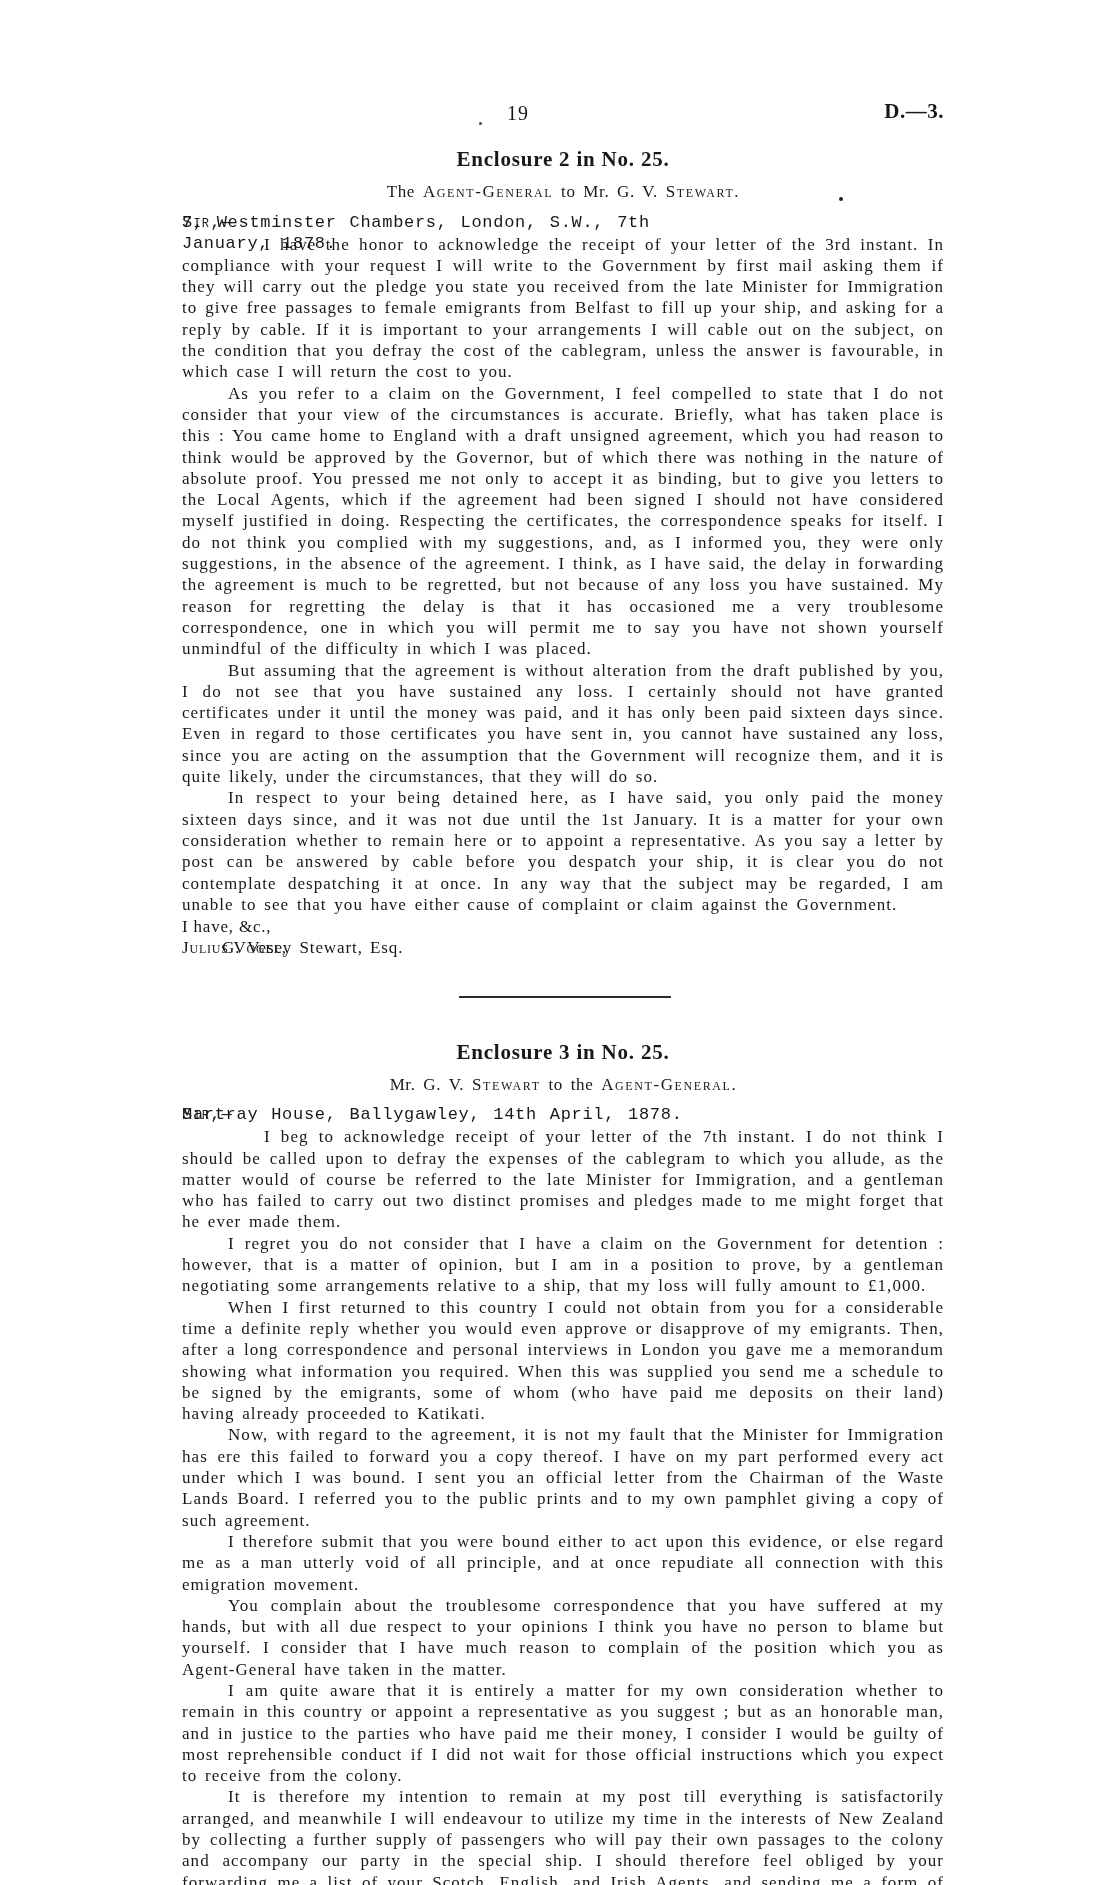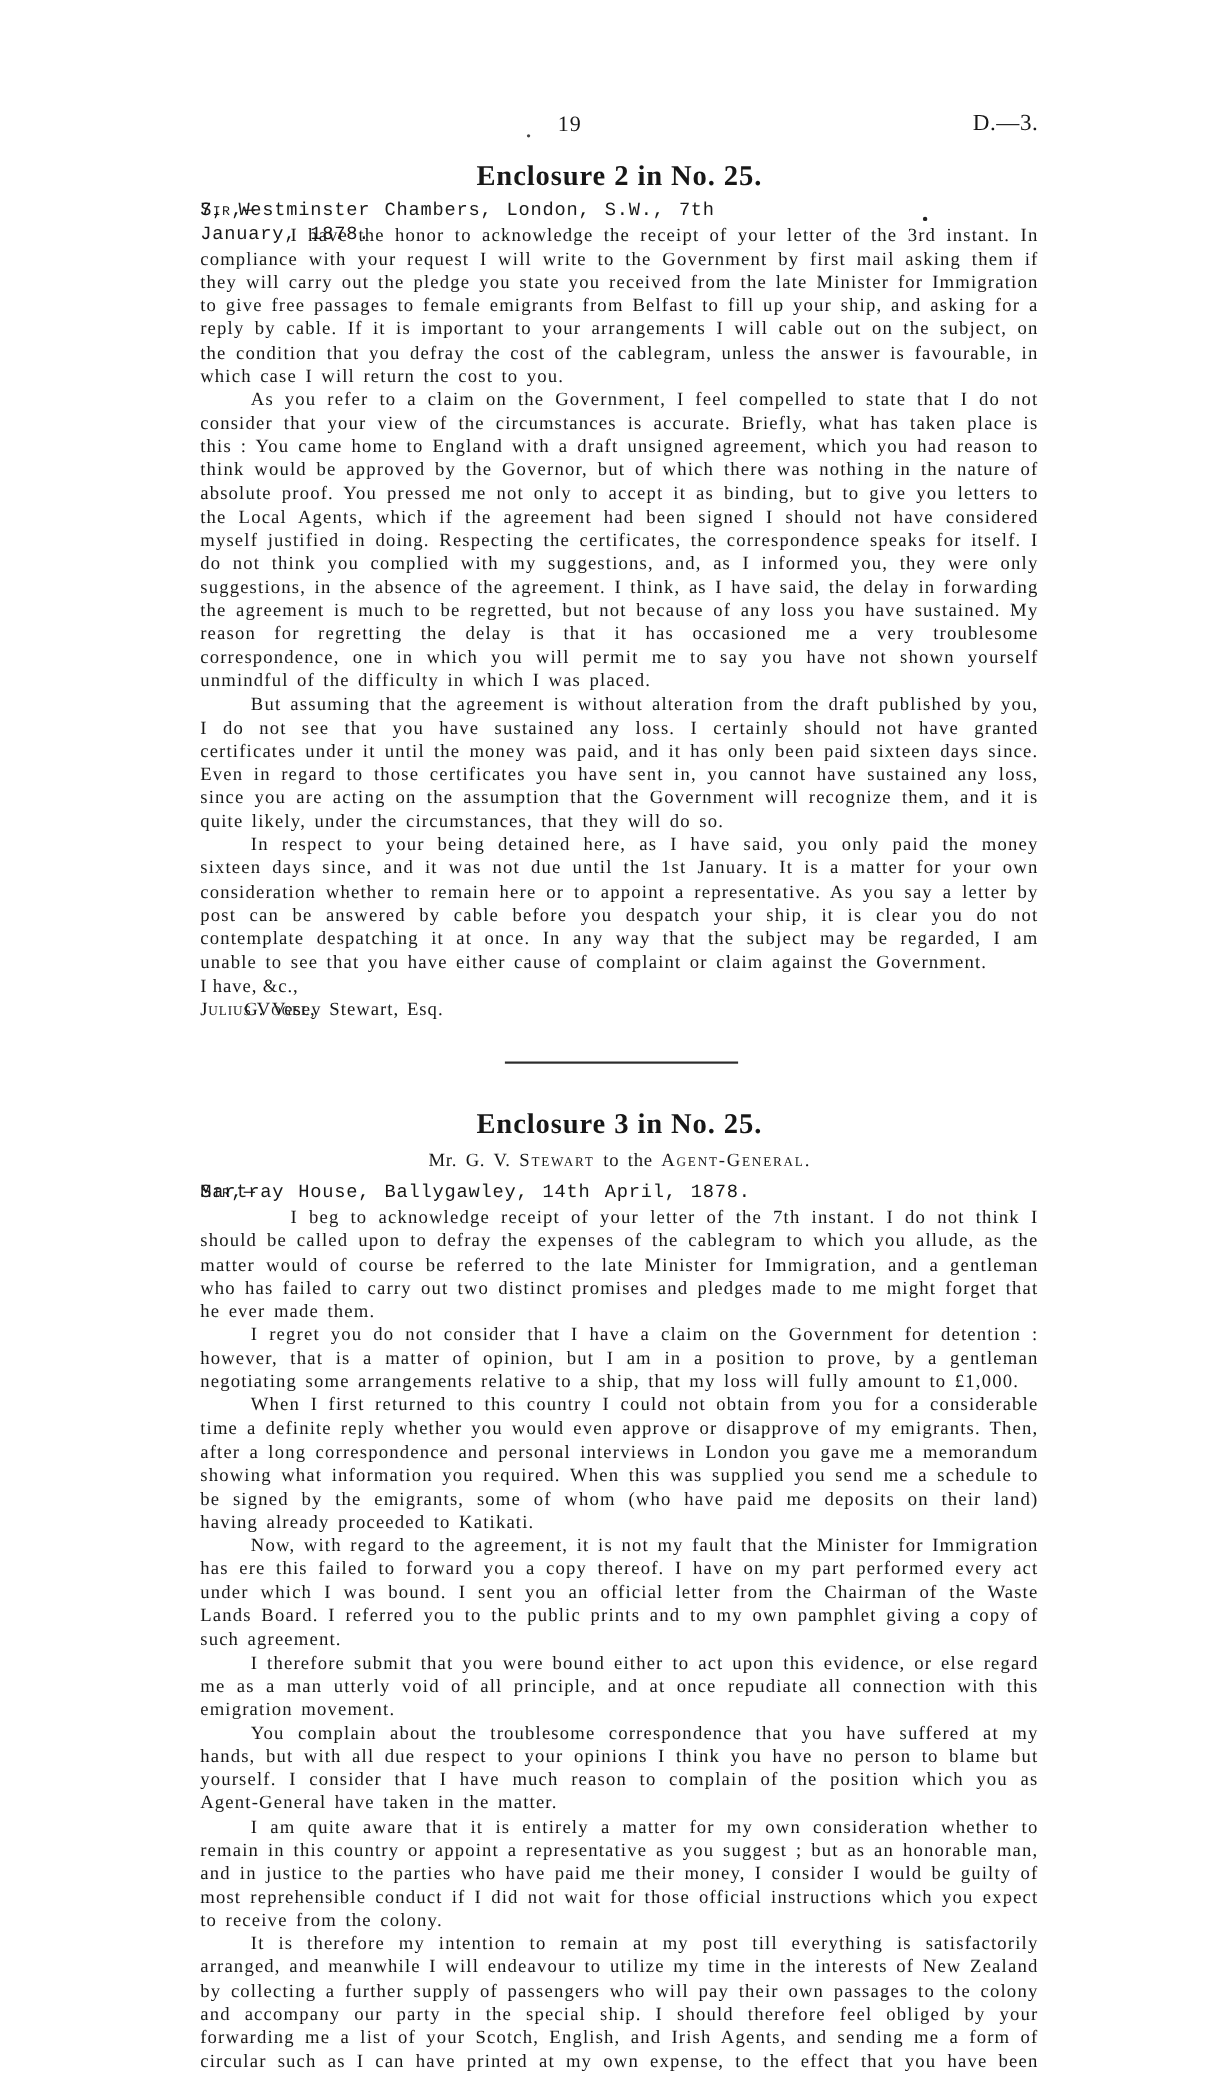--- a/index.html
+++ b/index.html
@@ -33,27 +33,27 @@
     text-align: center;
     transform: translateX(-45px);
     font-size: 20px;
     letter-spacing: 1px;
   }
   .doc-ref {
     position: absolute;
     right: 0;
     top: -2px;
     font-size: 21px;
-    font-weight: normal;
+    font-weight: bold;
     letter-spacing: 0.5px;
   }
   
   .enc-heading {
     text-align: center;
-    font-size: 26px;
+    font-size: 21px;
     font-weight: bold;
     letter-spacing: 0.8px;
     margin: 0 0 11px 0;
   }
   .enc-subheading {
     text-align: center;
     font-size: 17px;
     letter-spacing: 0.6px;
     margin: 0 0 9px 0;
     word-spacing: 3px;
@@ -136,20 +136,21 @@
   <div class="speck speck-2"></div>
 
   <div class="running-head">
     <div class="page-number">19</div>
     <div class="doc-ref">D.—3.</div>
   </div>
 
   <section>
     <h2 class="enc-heading">Enclosure 2 in No. 25.</h2>
 
+    <div class="enc-subheading"><span>The </span><span class="sc">Agent-General</span><span> to Mr. G. V. </span><span class="sc">Stewart</span><span>.</span></div>
 
     <div class="sal-row">
       <span class="salutation">Sir,—</span>
       <div class="dateline enc2">7, Westminster Chambers, London, S.W., 7th January, 1878.</div>
     </div>
 
     <div class="letter-body">
       <p class="opening">I have the honor to acknowledge the receipt of your letter of the 3rd instant.  In compliance with your request I will write to the Government by first mail asking them if they will carry out the pledge you state you received from the late Minister for Immigration to give free passages to female emigrants from Belfast to fill up your ship, and asking for a reply by cable.  If it is important to your arrangements I will cable out on the subject, on the condition that you defray the cost of the cablegram, unless the answer is favourable, in which case I will return the cost to you.</p>
       <p>As you refer to a claim on the Government, I feel compelled to state that I do not consider that your view of the circumstances is accurate.  Briefly, what has taken place is this : You came home to England with a draft unsigned agreement, which you had reason to think would be approved by the Governor, but of which there was nothing in the nature of absolute proof.  You pressed me not only to accept it as binding, but to give you letters to the Local Agents, which if the agreement had been signed I should not have considered myself justified in doing.  Respecting the certificates, the correspondence speaks for itself.  I do not think you complied with my suggestions, and, as I informed you, they were only suggestions, in the absence of the agreement.  I think, as I have said, the delay in forwarding the agreement is much to be regretted, but not because of any loss you have sustained.  My reason for regretting the delay is that it has occasioned me a very troublesome correspondence, one in which you will permit me to say you have not shown yourself unmindful of the difficulty in which I was placed.</p>
       <p>But assuming that the agreement is without alteration from the draft published by you, I do not see that you have sustained any loss.  I certainly should not have granted certificates under it until the money was paid, and it has only been paid sixteen days since.  Even in regard to those certificates you have sent in, you cannot have sustained any loss, since you are acting on the assumption that the Government will recognize them, and it is quite likely, under the circumstances, that they will do so.</p>

